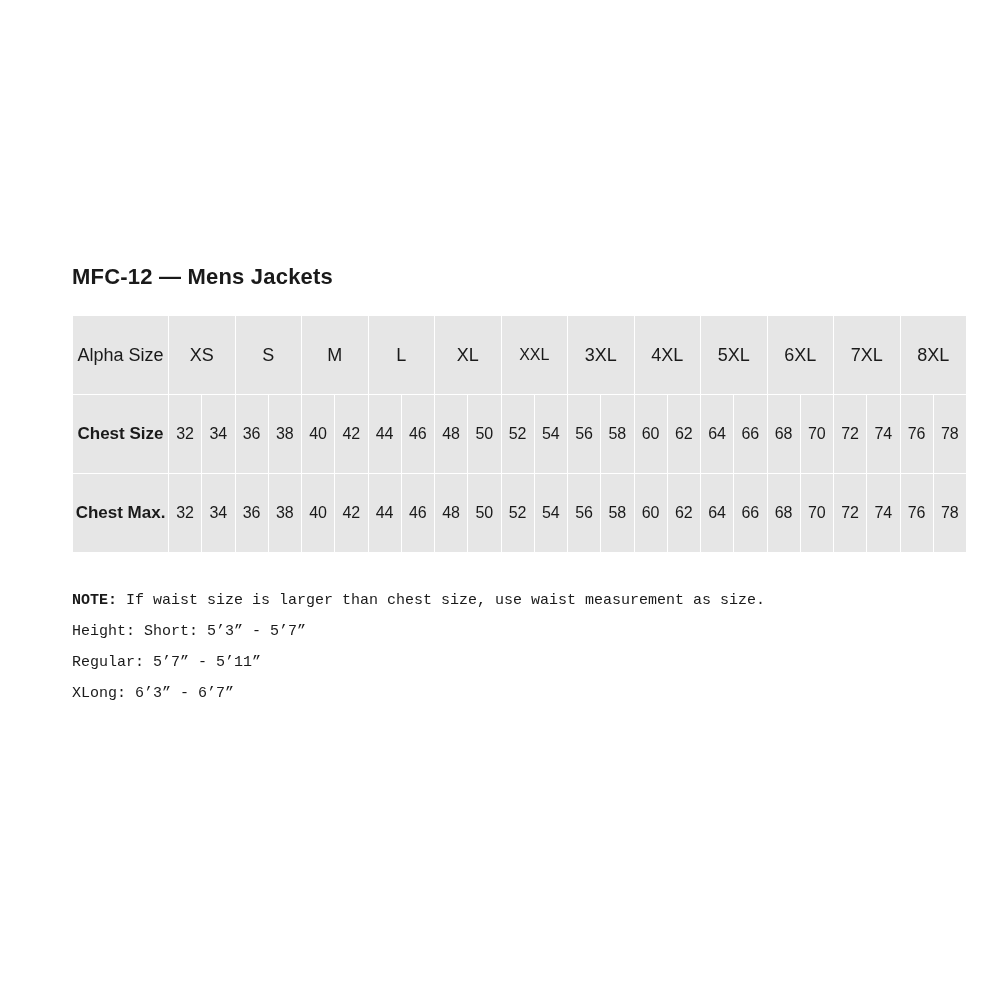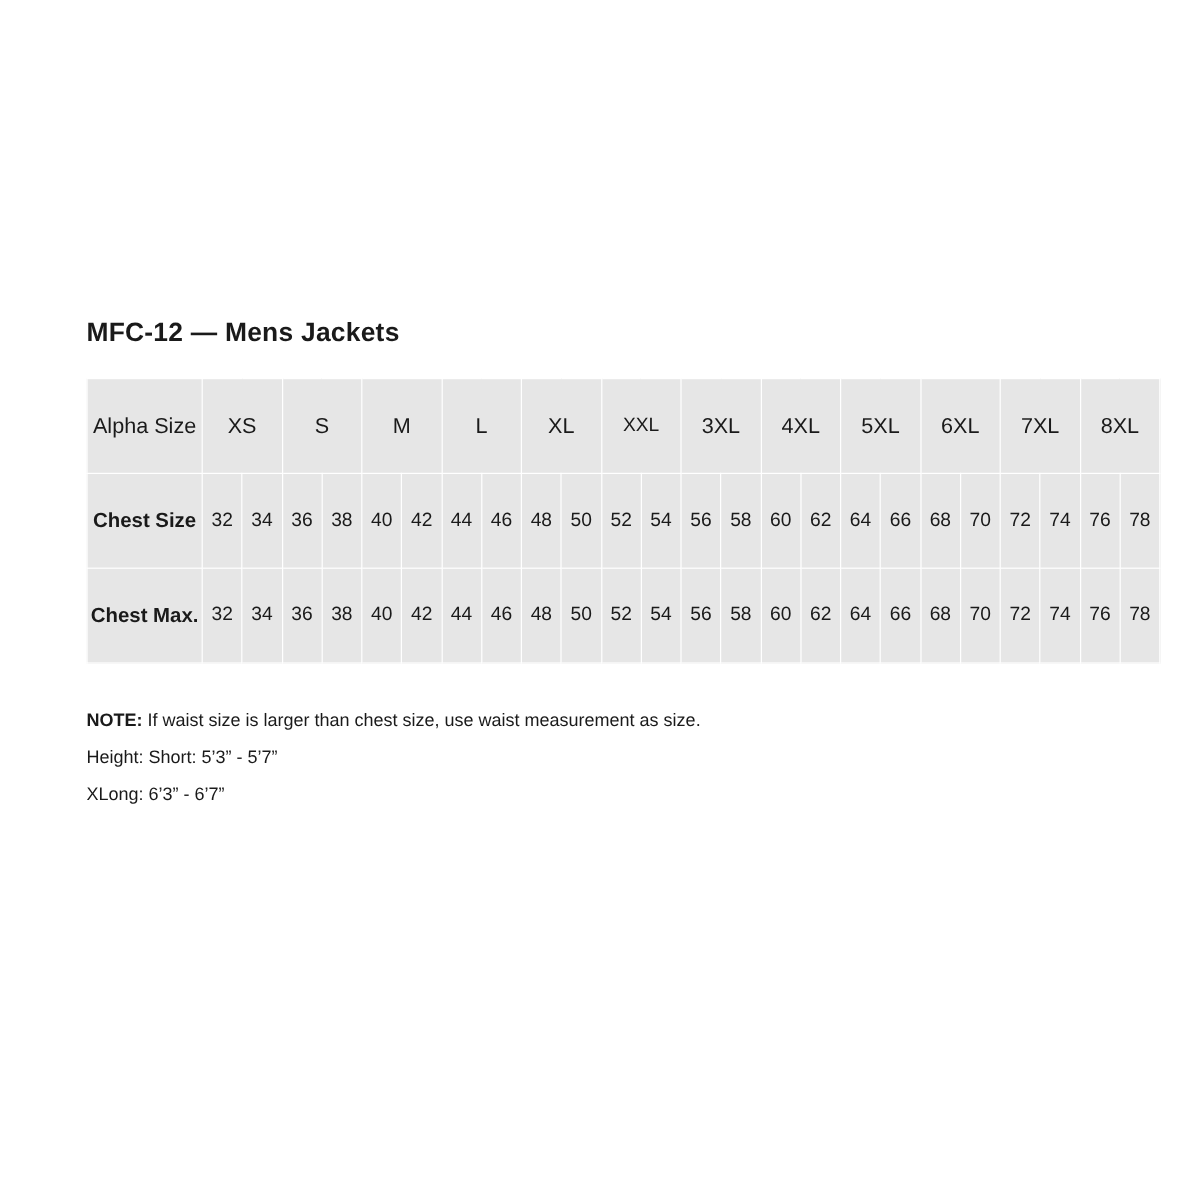--- a/index.html
+++ b/index.html
@@ -87,20 +87,21 @@
   }
 
   .notes {
     position: absolute;
     left: 52px;
     top: 593px;
     width: 880px;
     font-size: 15px;
     line-height: 1.0;
     color: #1a1a1a;
+    font-family: Liberation Mono, monospace;
   }
 
   .notes .line {
     margin: 0 0 16px 0;
     white-space: nowrap;
   }
 
   .notes .line:last-child {
     margin-bottom: 0;
   }
@@ -190,16 +191,17 @@
           <td>76</td>
           <td>78</td>
         </tr>
       </tbody>
     </table>
   </div>
 
   <div class="notes">
     <p class="line"><b>NOTE:</b><span> If waist size is larger than chest size, use waist measurement as size.</span></p>
     <p class="line">Height: Short: 5’3” - 5’7”</p>
+    <p class="line">Regular: 5’7” - 5’11”</p>
     <p class="line">XLong: 6’3” - 6’7”</p>
   </div>
 
 </div>
 
 </body></html>

